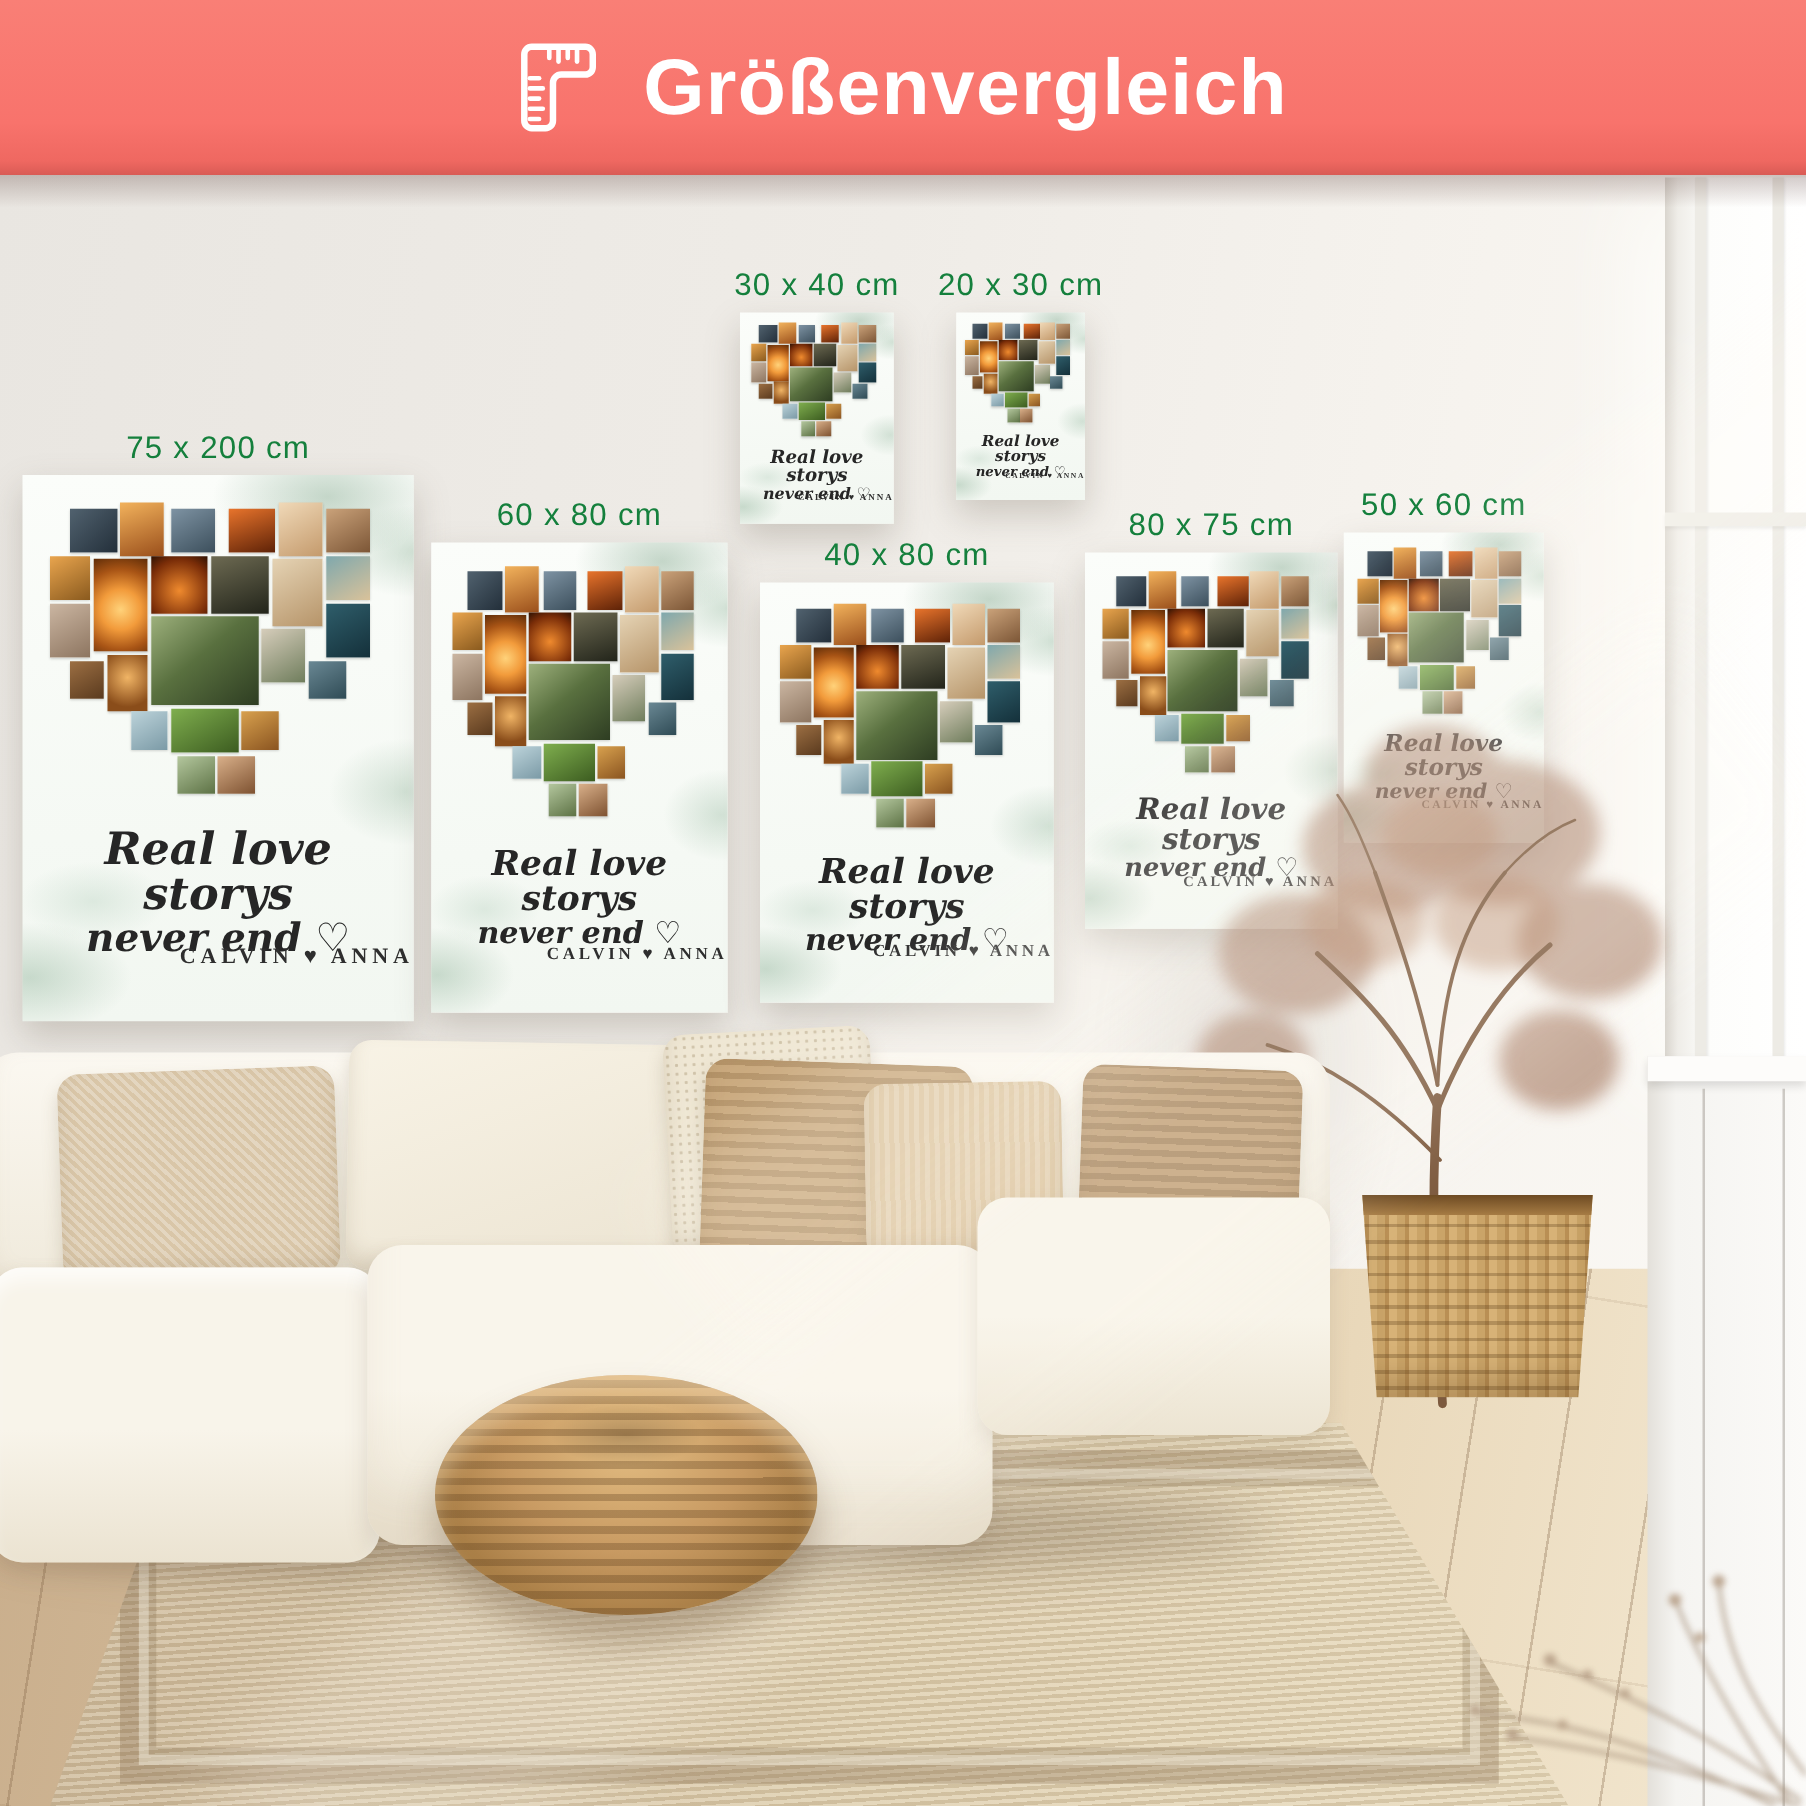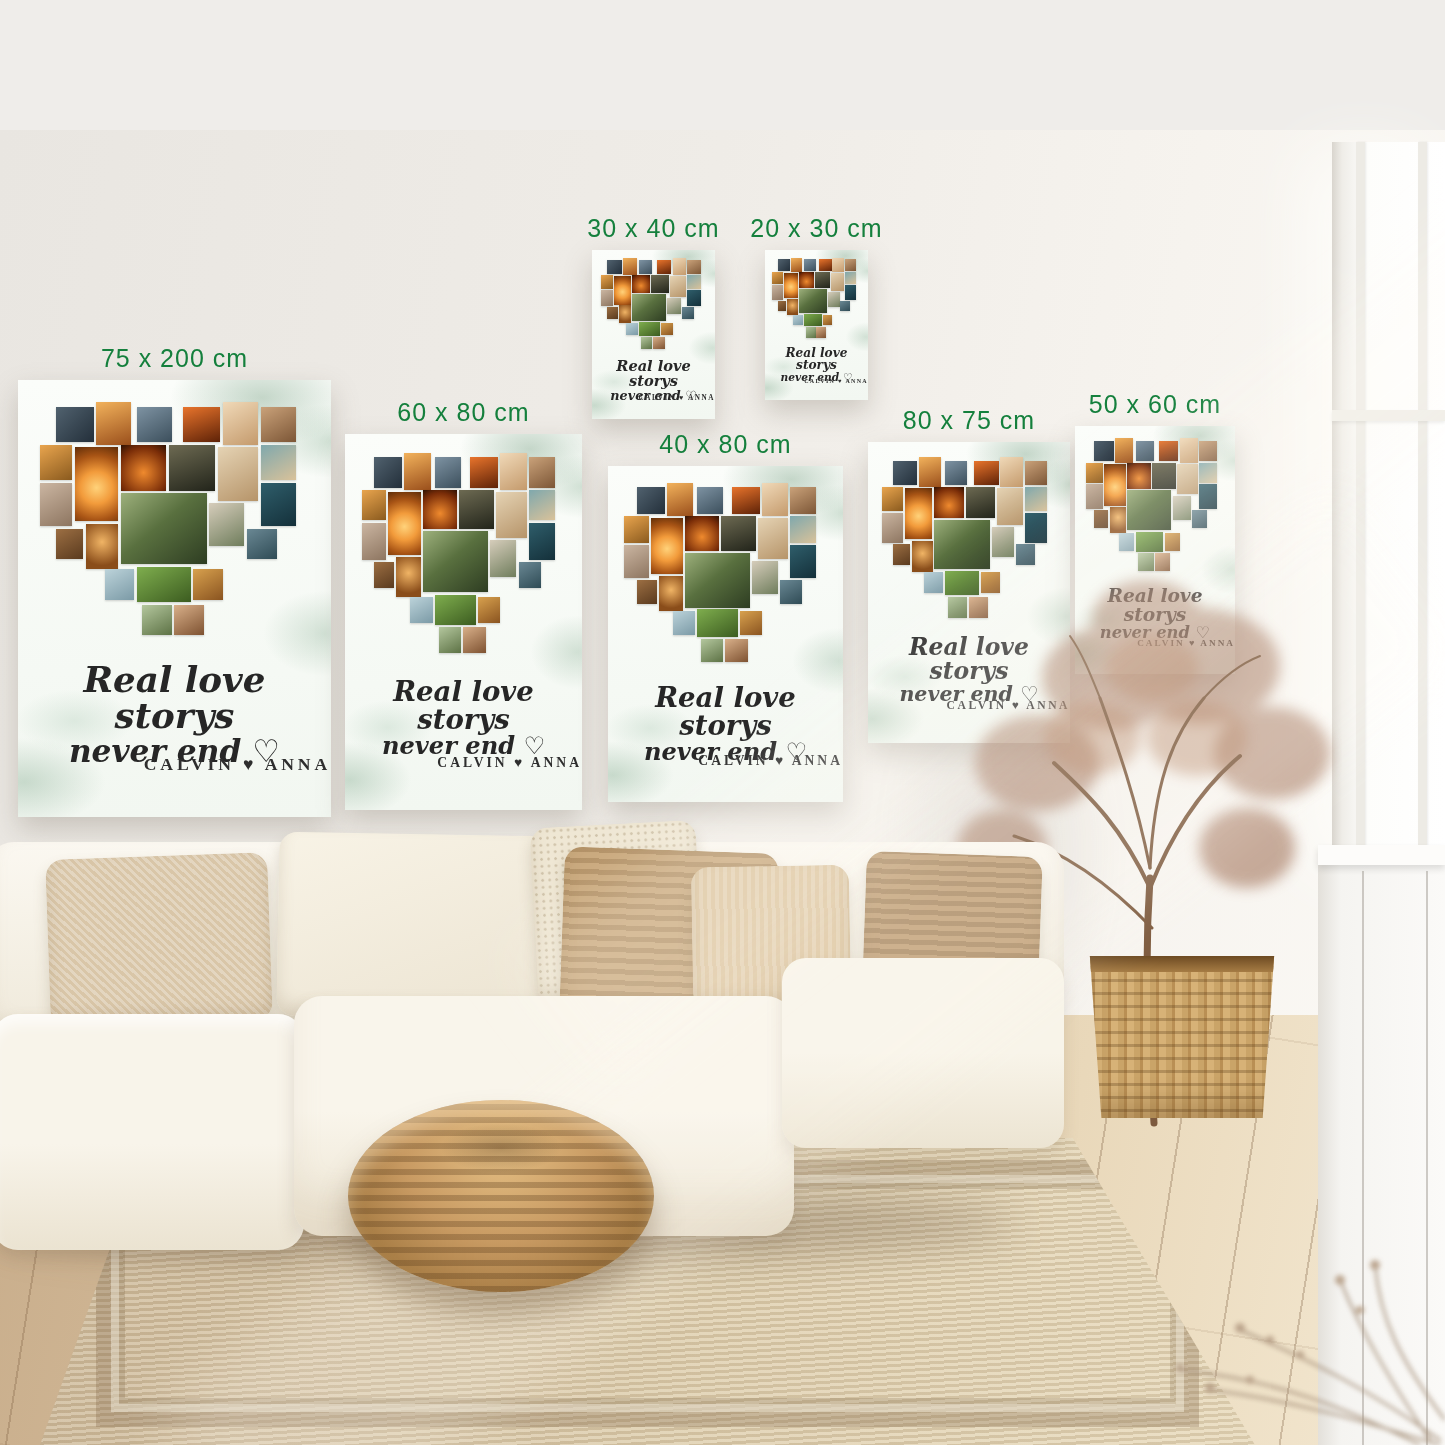--- a/index.html
+++ b/index.html
@@ -143,20 +143,37 @@
   .c-grs {background:linear-gradient(150deg,#7fae4e,#3c5c20);}
   .c-pic {background:linear-gradient(150deg,#d8a14e,#8a5420);}
   .c-ca  {background:linear-gradient(150deg,#b4c79e,#5d7245);}
   .c-cb  {background:linear-gradient(150deg,#d9b08a,#7e5231);}
 </style>
 </head>
 <body>
 
 <div id="stage">
 
+  <div class="banner">
+    <svg class="ruler-ico" viewBox="0 0 100 108">
+      <path d="M16,10 h56 a8,8 0 0 1 8,8 v14 a8,8 0 0 1 -8,8 h-26 a9,9 0 0 0 -9,9 v41 a8,8 0 0 1 -8,8 h-15 a8,8 0 0 1 -8,-8 v-72 a8,8 0 0 1 8,-8 z" fill="none" stroke="#ffffff" stroke-width="7" stroke-linejoin="round"></path>
+      <g stroke="#ffffff" stroke-width="5" stroke-linecap="round">
+        <line x1="33" y1="12" x2="33" y2="22"></line>
+          <line x1="43" y1="12" x2="43" y2="26"></line>
+        <line x1="53" y1="12" x2="53" y2="22"></line>
+          <line x1="63" y1="12" x2="63" y2="26"></line>
+        <line x1="12" y1="44" x2="22" y2="44"></line>
+          <line x1="12" y1="55" x2="26" y2="55"></line>
+        <line x1="12" y1="66" x2="22" y2="66"></line>
+          <line x1="12" y1="77" x2="26" y2="77"></line>
+        <line x1="12" y1="88" x2="22" y2="88"></line>
+      </g>
+    </svg>
+    <div class="banner-title">Größenvergleich</div>
+  </div>
 
   <div class="wall"></div>
   <div class="window">
     <div class="bar-v" style="left:24px"></div>
     <div class="bar-v" style="left:86px"></div>
     <div class="bar-h" style="top:268px"></div>
   </div>
   <div class="cabinet">
     <div class="sill"></div>
     <div class="seam" style="left:44px"></div>

